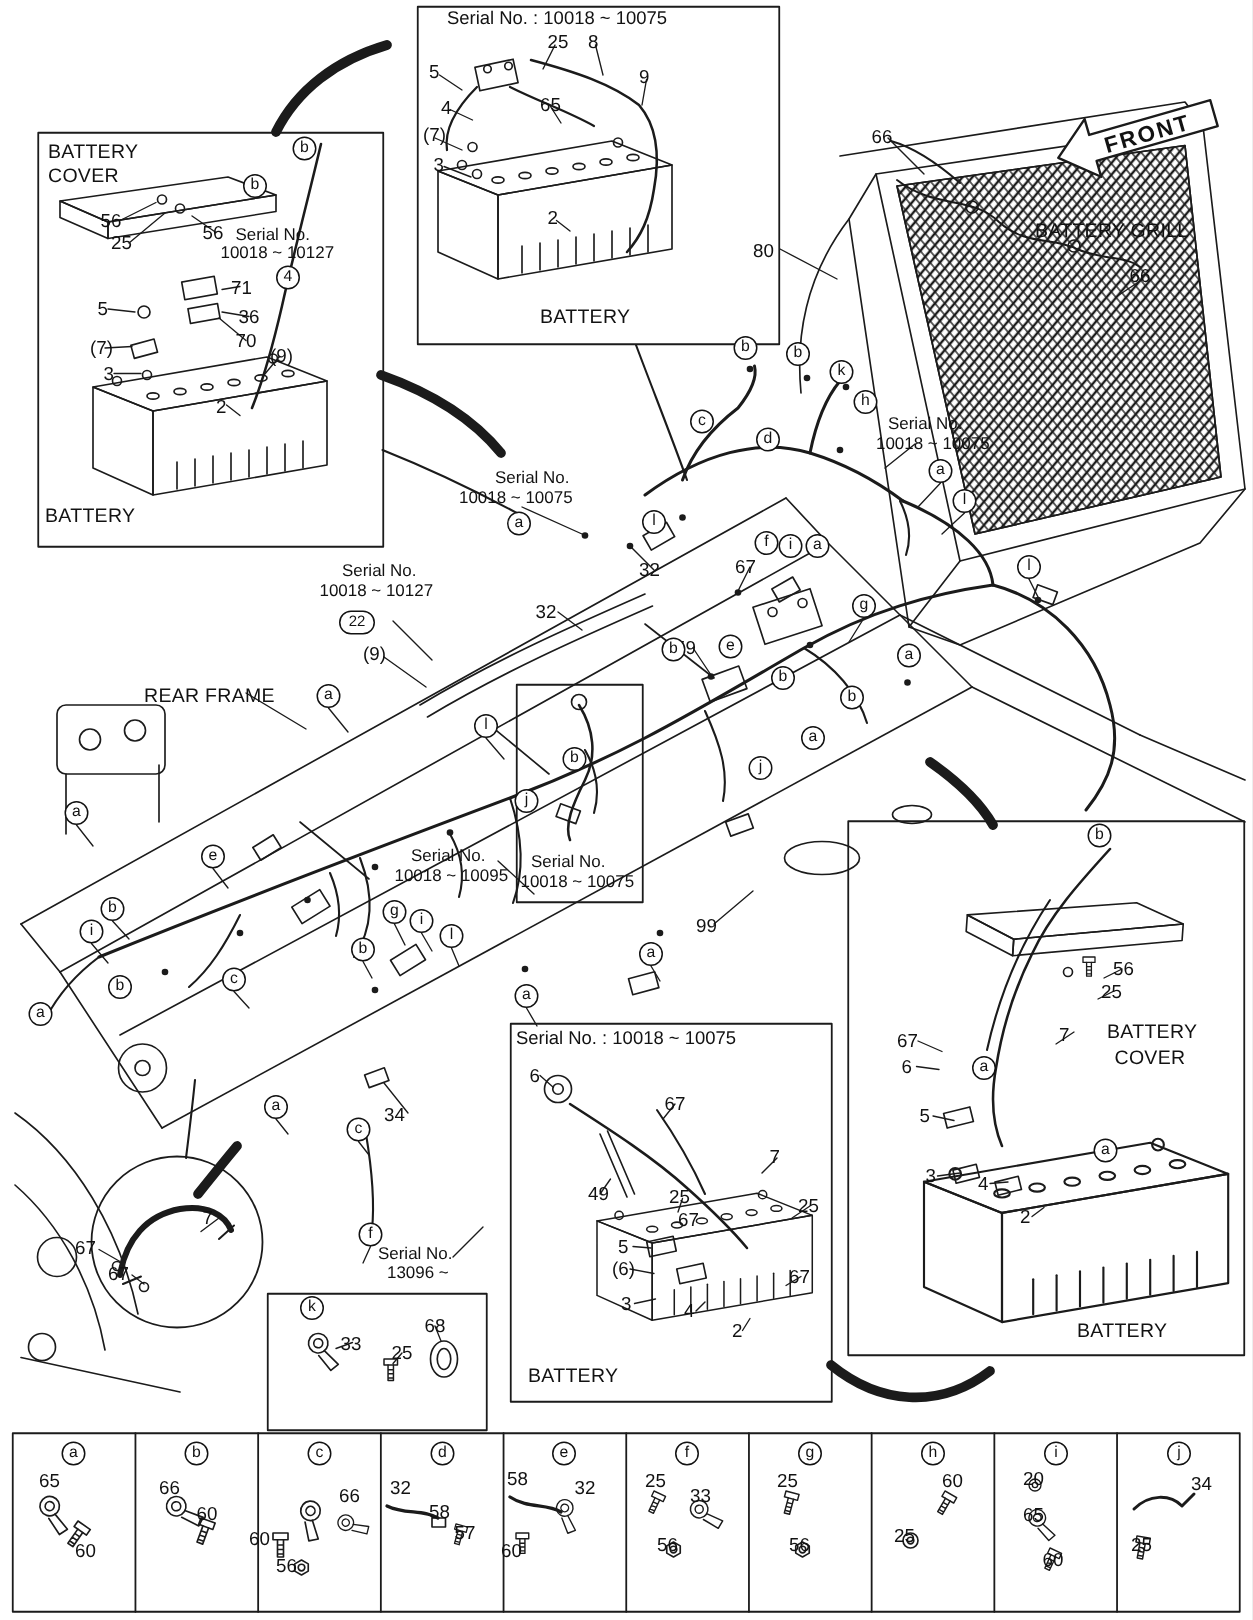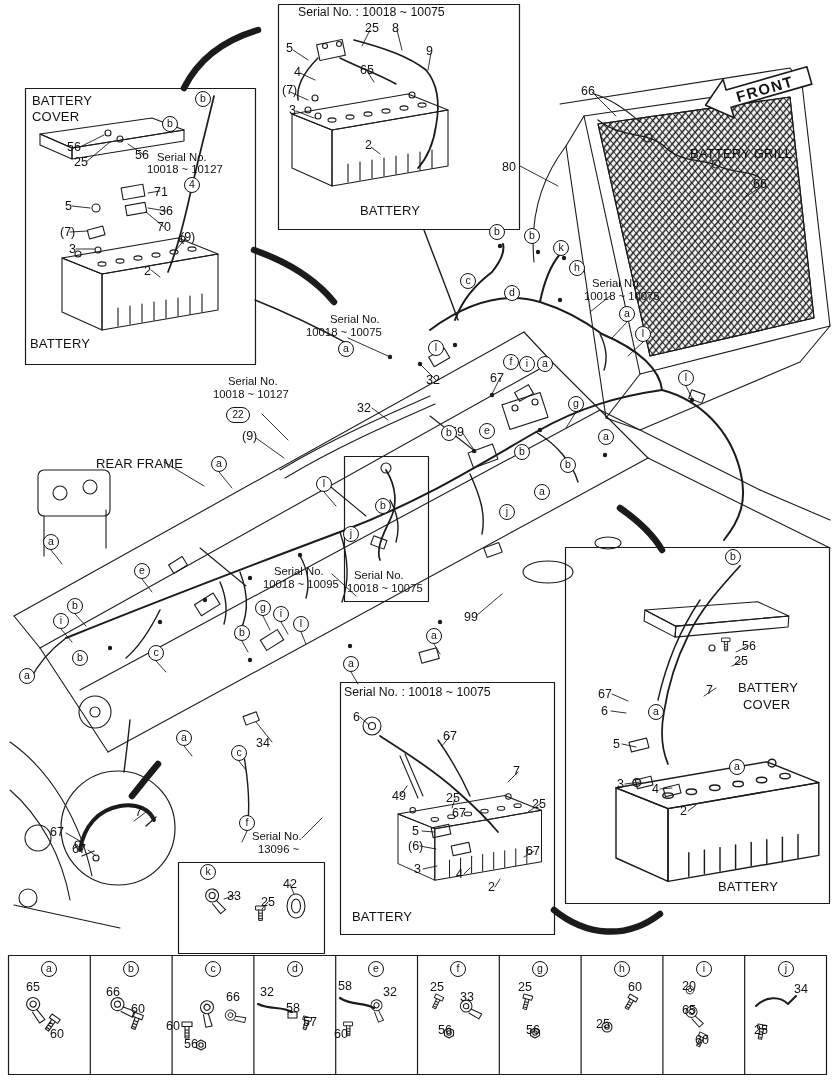--- a/index.html
+++ b/index.html
@@ -505,21 +505,21 @@
 <span class="circ" style="left:231px;top:745px">c</span>
 <span class="circ" style="left:239px;top:815px">f</span>
 
 <div class="lbl" style="left:135px;top:806px">7</div>
 <div class="lbl" style="left:50px;top:826px">67</div>
 <div class="lbl" style="left:72px;top:843px">67</div>
 
 <span class="circ" style="left:200px;top:864px">k</span>
 <div class="lbl" style="left:227px;top:890px">33</div>
 <div class="lbl" style="left:261px;top:896px">25</div>
-<div class="lbl" style="left:283px;top:878px">42</div>
+<div class="lbl" style="left:283px;top:878px">68</div>
 
 <div class="hdr" style="left:344px;top:686px">Serial No. : 10018 ~ 10075</div>
 <div class="lbl" style="left:353px;top:711px">6</div>
 <div class="lbl" style="left:443px;top:730px">67</div>
 <div class="lbl" style="left:392px;top:790px">49</div>
 <div class="lbl" style="left:446px;top:792px">25</div>
 <div class="lbl" style="left:452px;top:807px">67</div>
 <div class="lbl" style="left:513px;top:765px">7</div>
 <div class="lbl" style="left:532px;top:798px">25</div>
 <div class="lbl" style="left:412px;top:825px">5</div>

